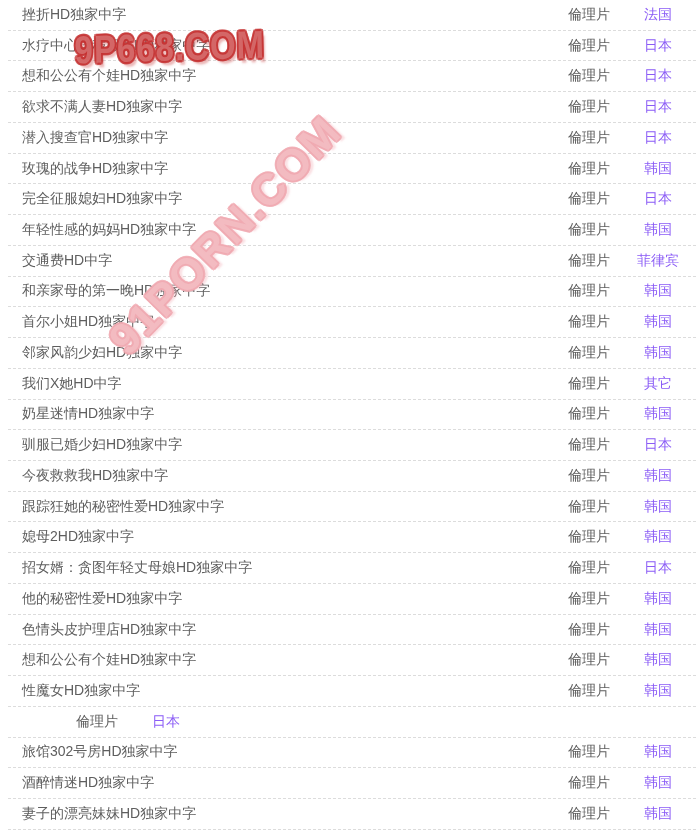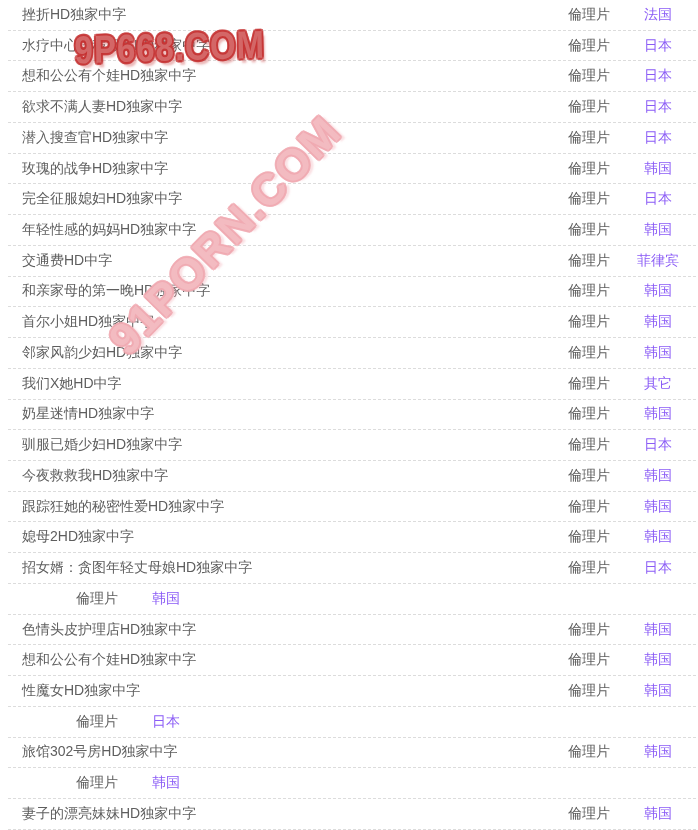--- a/index.html
+++ b/index.html
@@ -200,20 +200,21 @@
     <span class="region">韩国</span>
   </div>
 
   <div class="row">
     <span class="title">招女婿：贪图年轻丈母娘HD独家中字</span>
     <span class="category">倫理片</span>
     <span class="region">日本</span>
   </div>
 
   <div class="row">
+    <span class="title">他的秘密性爱HD独家中字</span>
     <span class="category">倫理片</span>
     <span class="region">韩国</span>
   </div>
 
   <div class="row">
     <span class="title">色情头皮护理店HD独家中字</span>
     <span class="category">倫理片</span>
     <span class="region">韩国</span>
   </div>
 
@@ -234,20 +235,21 @@
     <span class="region">日本</span>
   </div>
 
   <div class="row">
     <span class="title">旅馆302号房HD独家中字</span>
     <span class="category">倫理片</span>
     <span class="region">韩国</span>
   </div>
 
   <div class="row">
+    <span class="title">酒醉情迷HD独家中字</span>
     <span class="category">倫理片</span>
     <span class="region">韩国</span>
   </div>
 
   <div class="row">
     <span class="title">妻子的漂亮妹妹HD独家中字</span>
     <span class="category">倫理片</span>
     <span class="region">韩国</span>
   </div>
 </div>

